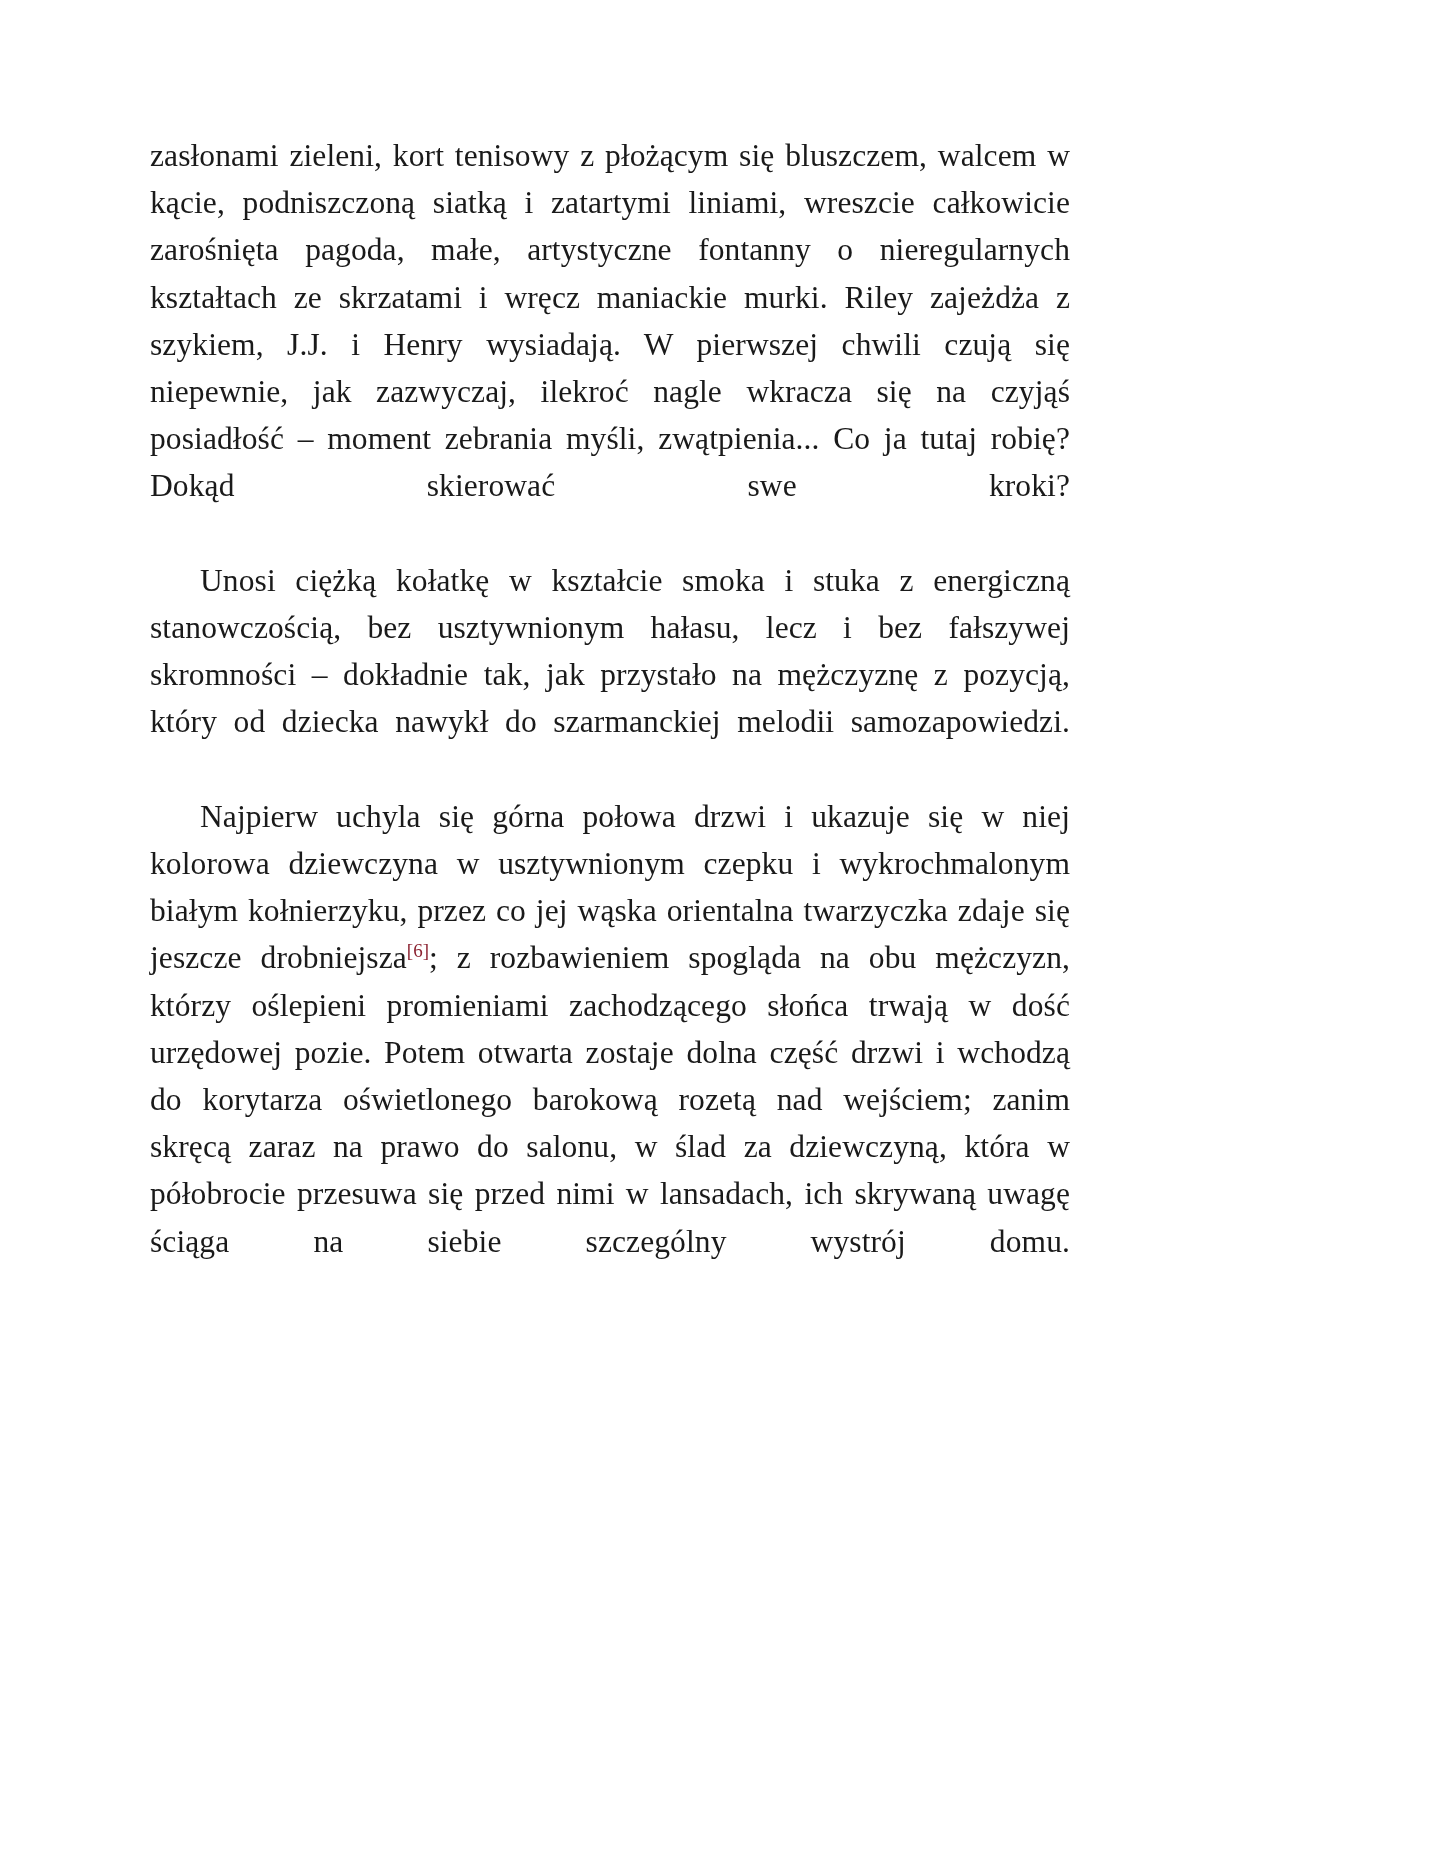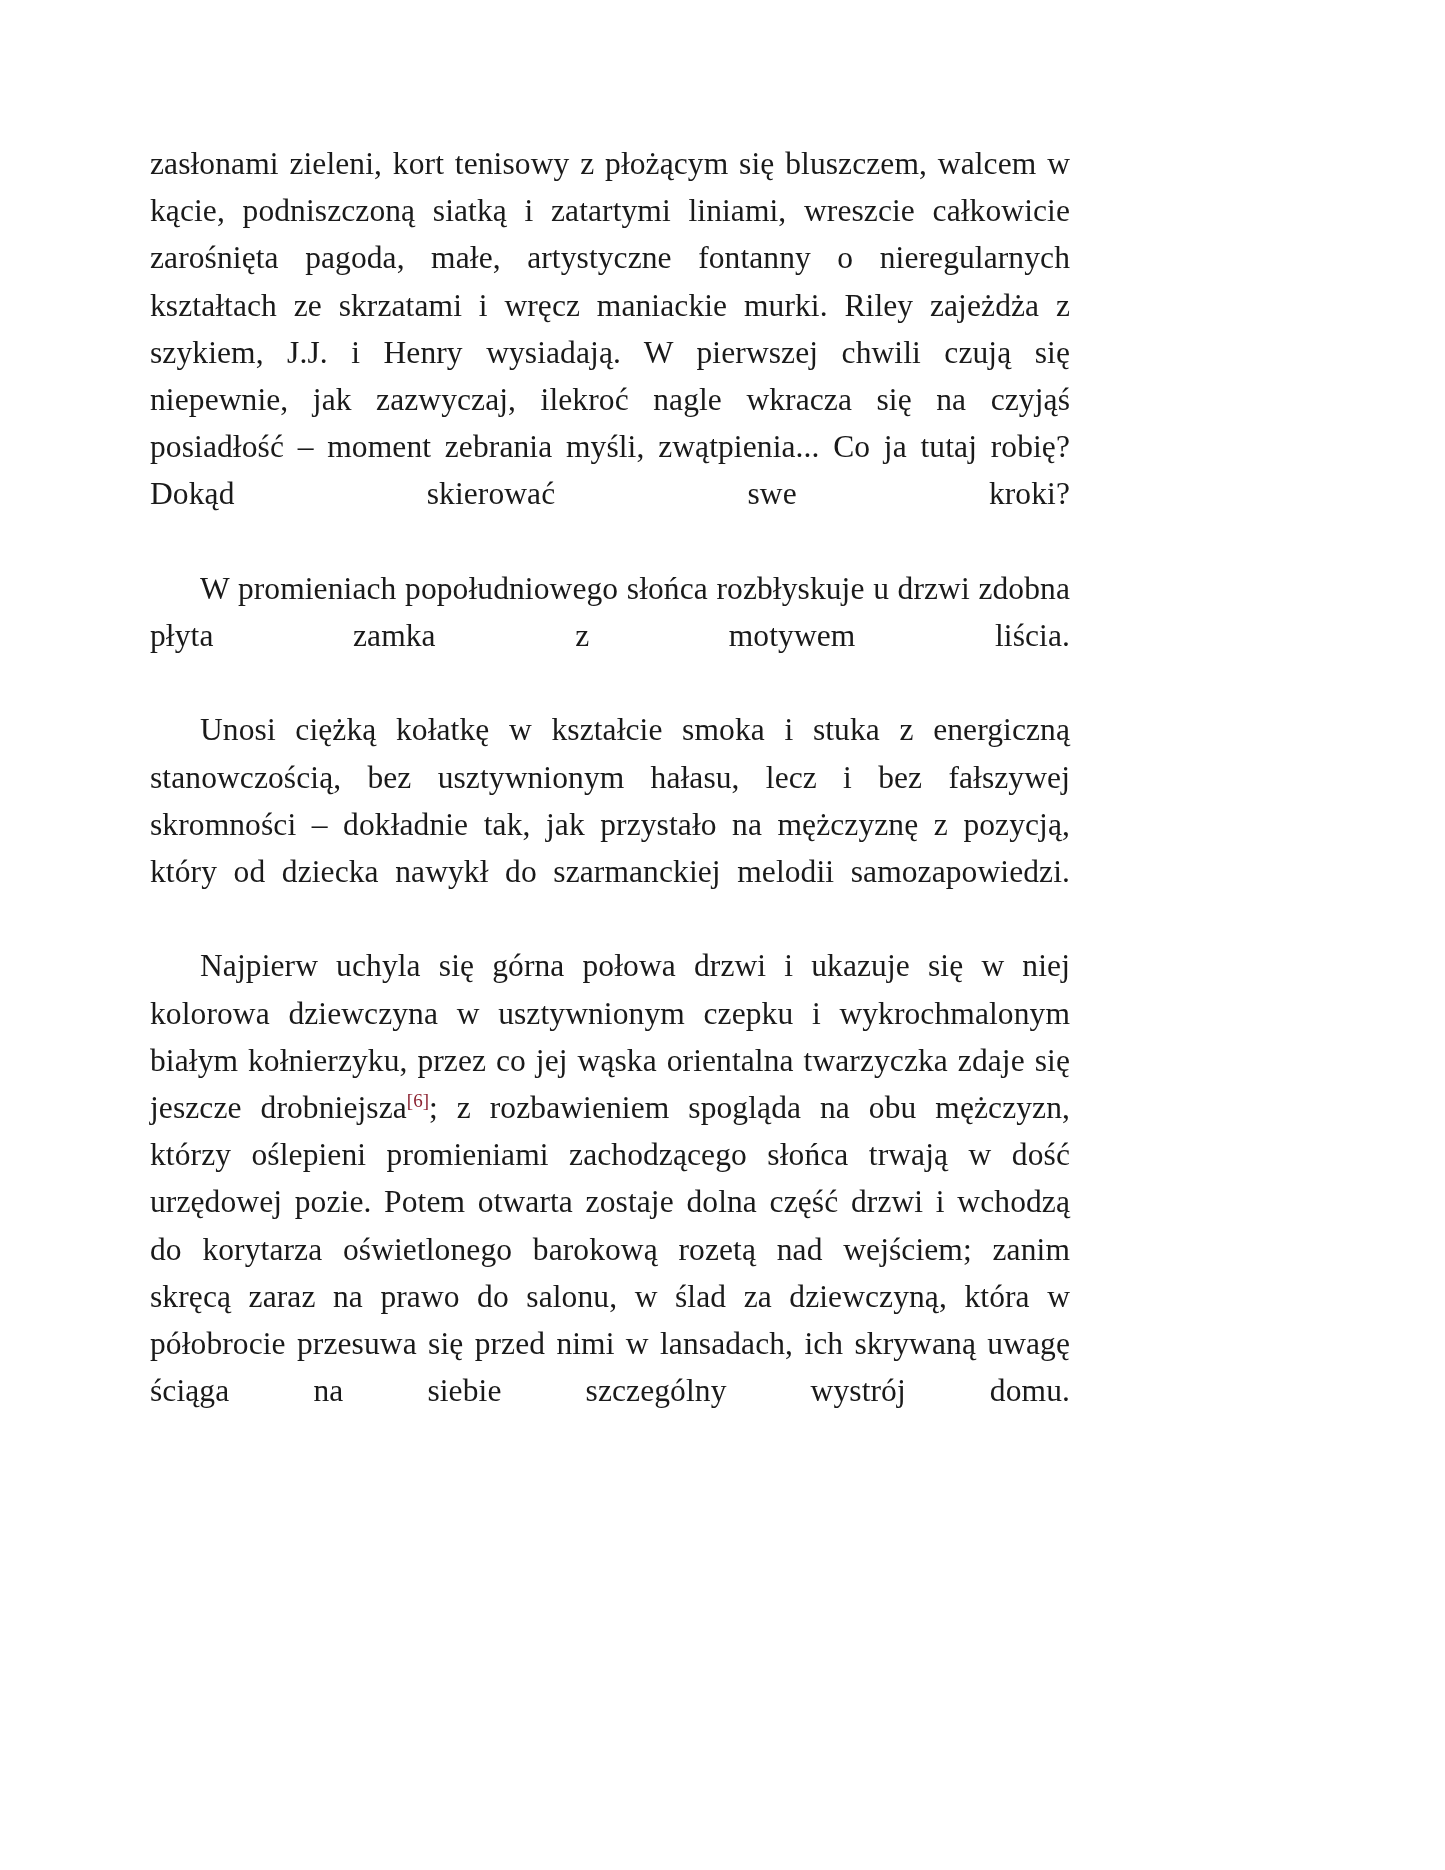--- a/index.html
+++ b/index.html
@@ -20,21 +20,21 @@
     position: relative;
     width: 1445px;
     height: 1870px;
     background: #ffffff;
     box-sizing: border-box;
   }
 
   .text-column {
     position: absolute;
     left: 150px;
-    top: 140px;
+    top: 132px;
     width: 920px;
   }
 
   p.para {
     margin: 0;
     padding: 0;
     text-align: justify;
     text-justify: inter-word;
     font-size: 31.5px;
     line-height: 47.2px;
@@ -69,21 +69,20 @@
   }
 </style>
 </head>
 <body>
 
 <div class="page">
   <div class="text-column">
 
     <p class="para" id="para-1">zasłonami zieleni, kort tenisowy z płożącym się bluszczem, walcem w kącie, podniszczoną siatką i zatartymi liniami, wreszcie całkowicie zarośnięta pagoda, małe, artystyczne fontanny o nieregularnych kształtach ze skrzatami i wręcz maniackie murki. Riley zajeżdża z szykiem, J.J. i Henry wysiadają. W pierwszej chwili czują się niepewnie, jak zazwyczaj, ilekroć nagle wkracza się na czyjąś posiadłość – moment zebrania myśli, zwątpienia... Co ja tutaj robię? Dokąd skierować swe kroki?</p>
 
-    <p class="para indent" id="para-2">W promieniach popołudniowego słońca rozbłyskuje u drzwi zdobna płyta zamka z motywem liścia.</p>
 
 
     <p class="para indent" id="para-4">Unosi ciężką kołatkę w kształcie smoka i stuka z energiczną stanowczością, bez usztywnionym hałasu, lecz i bez fałszywej skromności – dokładnie tak, jak przystało na mężczyznę z pozycją, który od dziecka nawykł do szarmanckiej melodii samozapowiedzi.</p>
 
     <p class="para indent" id="para-5"><span>Najpierw uchyla się górna połowa drzwi i ukazuje się w niej kolorowa dziewczyna w usztywnionym czepku i wykrochmalonym białym kołnierzyku, przez co jej wąska orientalna twarzyczka zdaje się jeszcze drobniejsza</span><a class="fnref" href="#">[6]</a><span>; z rozbawieniem spogląda na obu mężczyzn, którzy oślepieni promieniami zachodzącego słońca trwają w dość urzędowej pozie. Potem otwarta zostaje dolna część drzwi i wchodzą do korytarza oświetlonego barokową rozetą nad wejściem; zanim skręcą zaraz na prawo do salonu, w ślad za dziewczyną, która w półobrocie przesuwa się przed nimi w lansadach, ich skrywaną uwagę ściąga na siebie szczególny wystrój domu.</span></p>
 
   </div>
 </div>
 
 </body></html>

